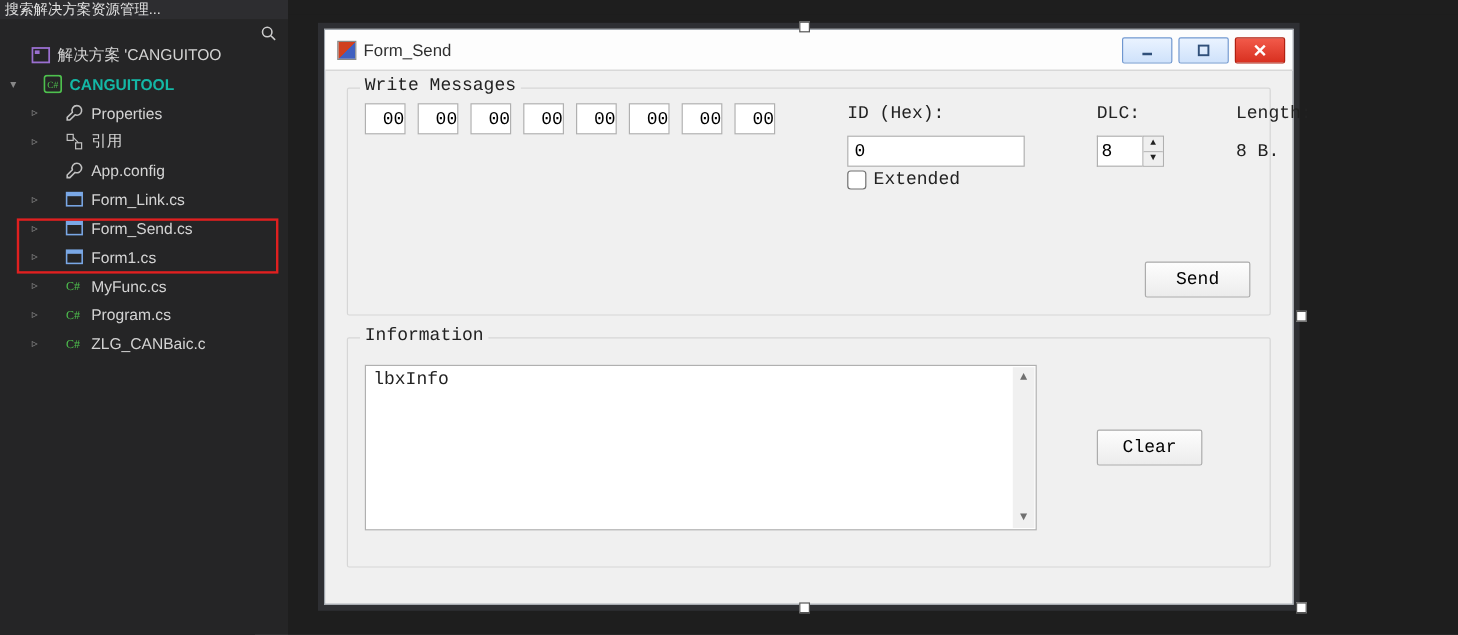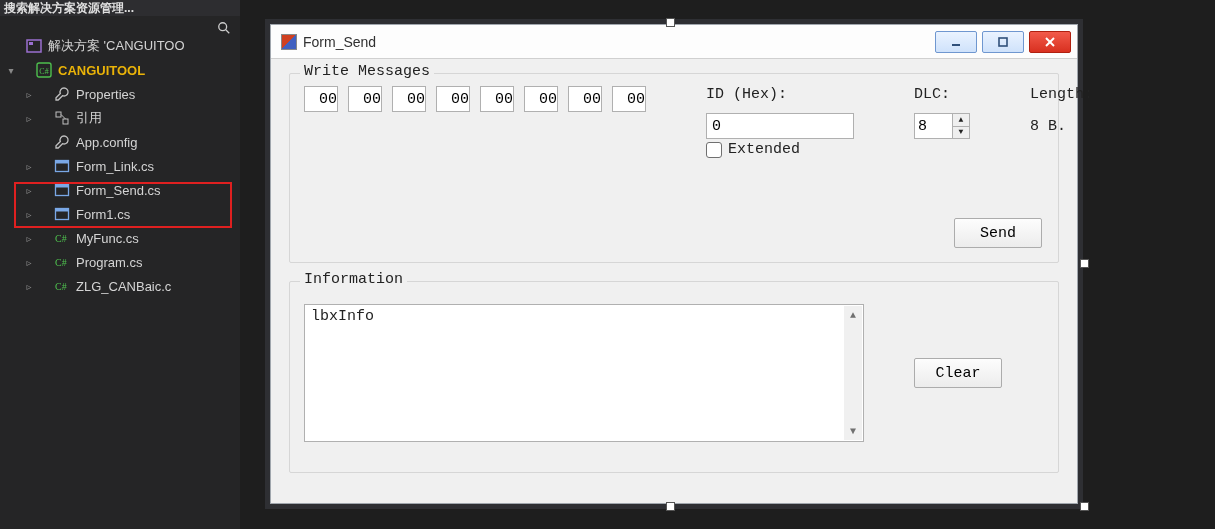--- a/index.html
+++ b/index.html
@@ -21,21 +21,20 @@
   color: #cccccc;
 }
 .top-cut {
   height: 16px;
   background: #2d2d30;
   color: #e0e0e0;
   padding: 0 4px;
   font-size: 12px;
   white-space: nowrap;
   overflow: hidden;
-  font-weight: bold;
 }
 .search-icon {
   position: absolute;
   right: 6px;
   top: 18px;
   width: 20px; height: 20px;
   display: flex; align-items:center; justify-content:center;
 }
 .tree {
   padding-top: 18px;
@@ -55,21 +54,21 @@
   color: #888;
   font-size: 10px;
 }
 .ind1 { width: 18px; }
 .ticon {
   width: 20px; height: 20px;
   display: flex; align-items: center; justify-content: center;
   margin-right: 4px; margin-left: 2px;
 }
 .tlabel { color: #d4d4d4; }
-.bold { font-weight: bold; color: #eab308; }
+.bold { font-weight: bold; color: #14b8a6; }
 .highlight-box {
   position: absolute;
   border: 2px solid #e02020;
   pointer-events: none;
 }
 .designer-area {
   position: absolute;
   left: 240px; top: 12px;
   width: 975px; height: 529px;
   background: #1e1e1e;

